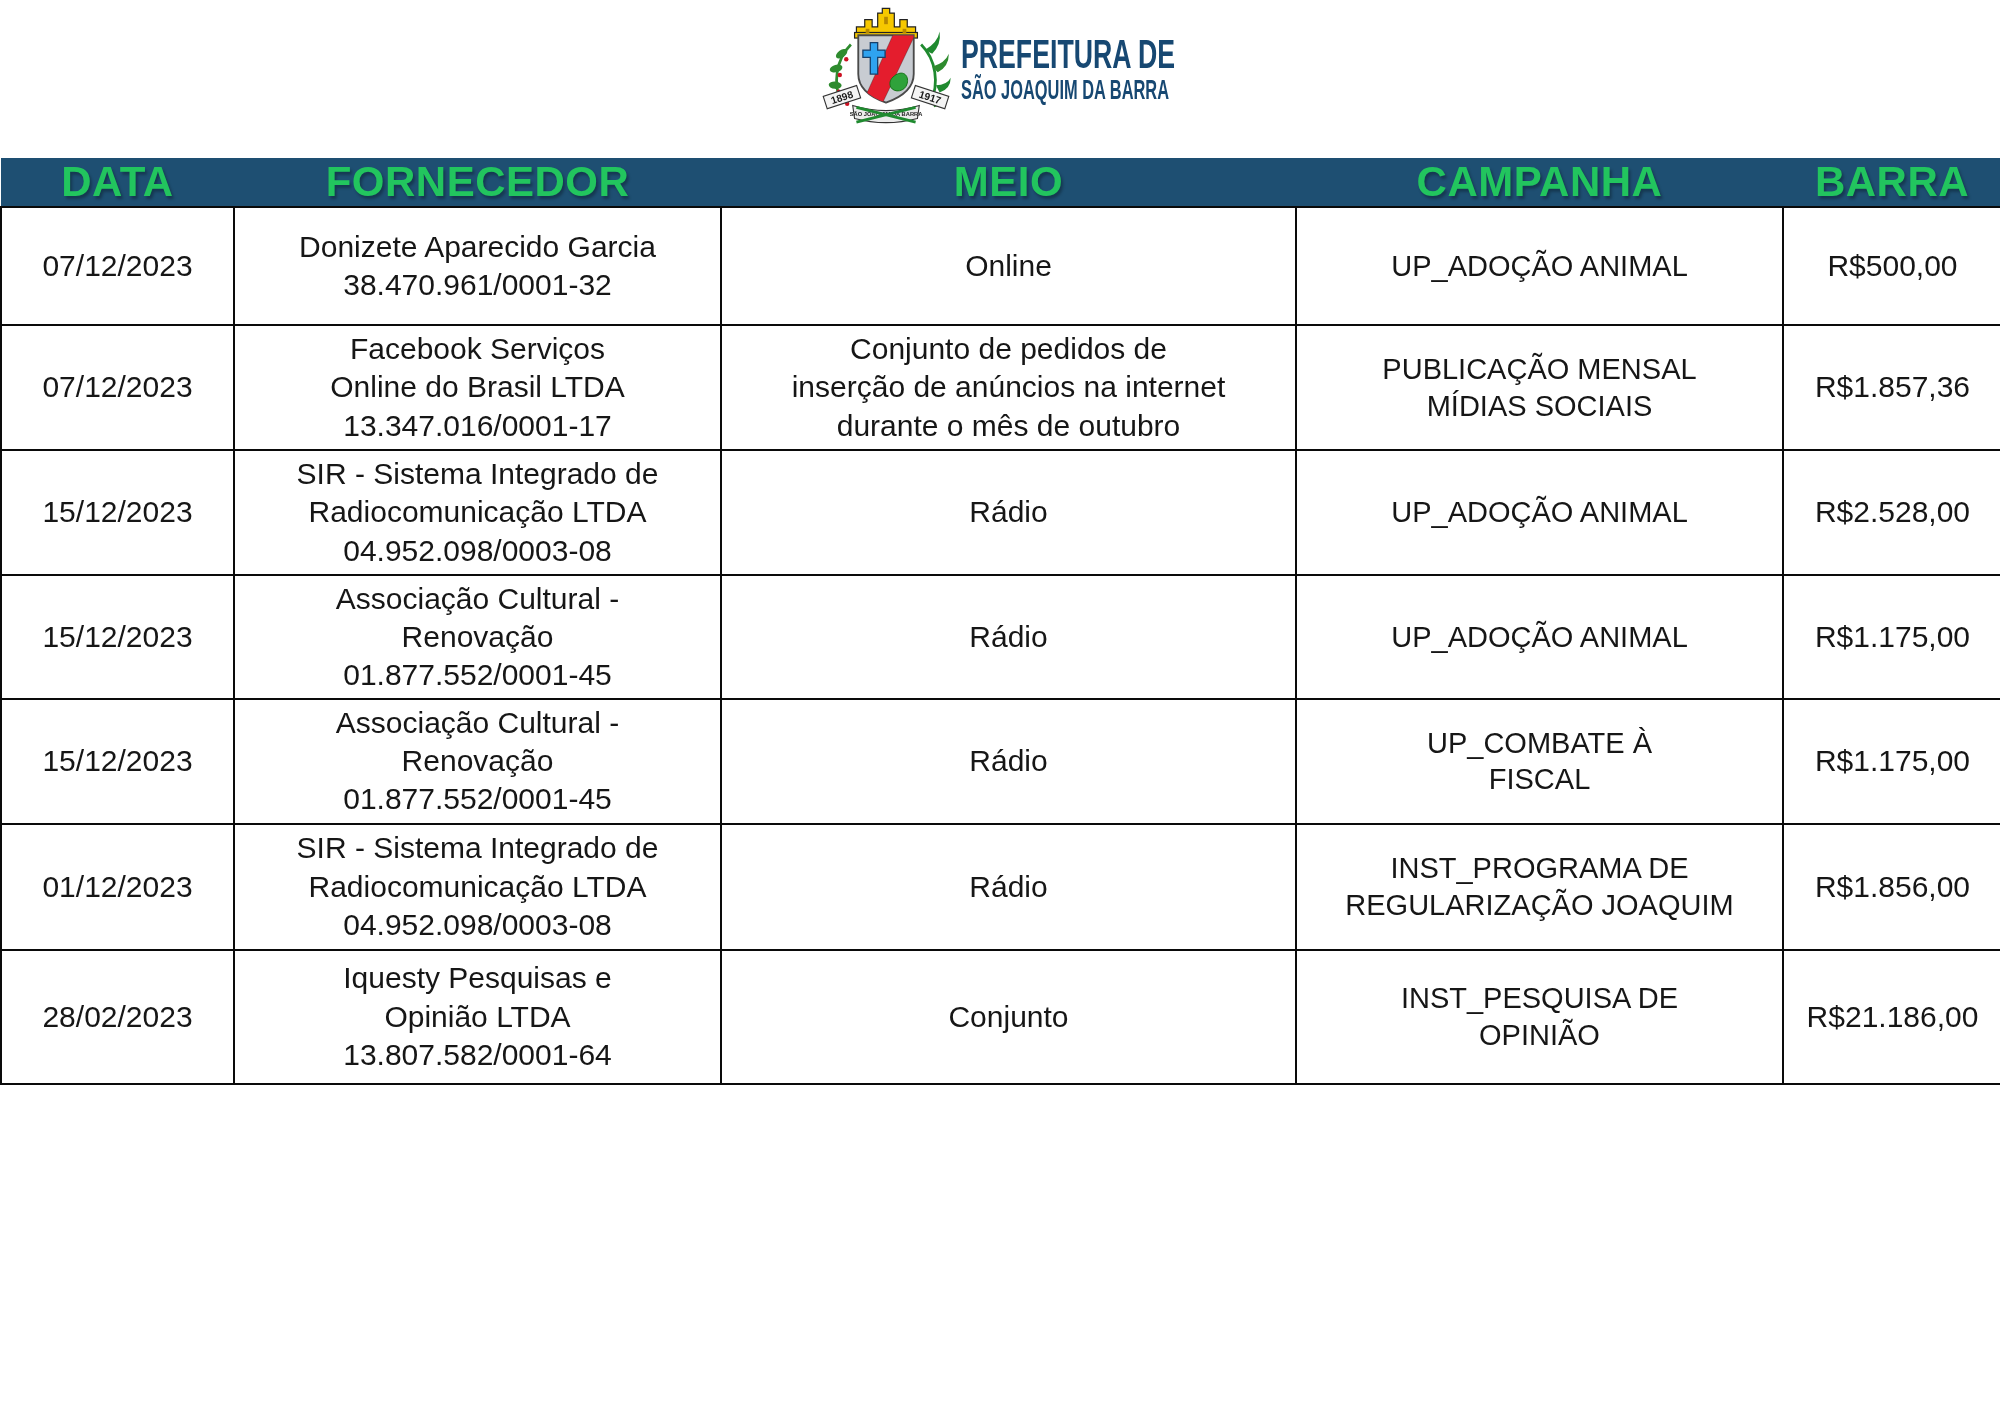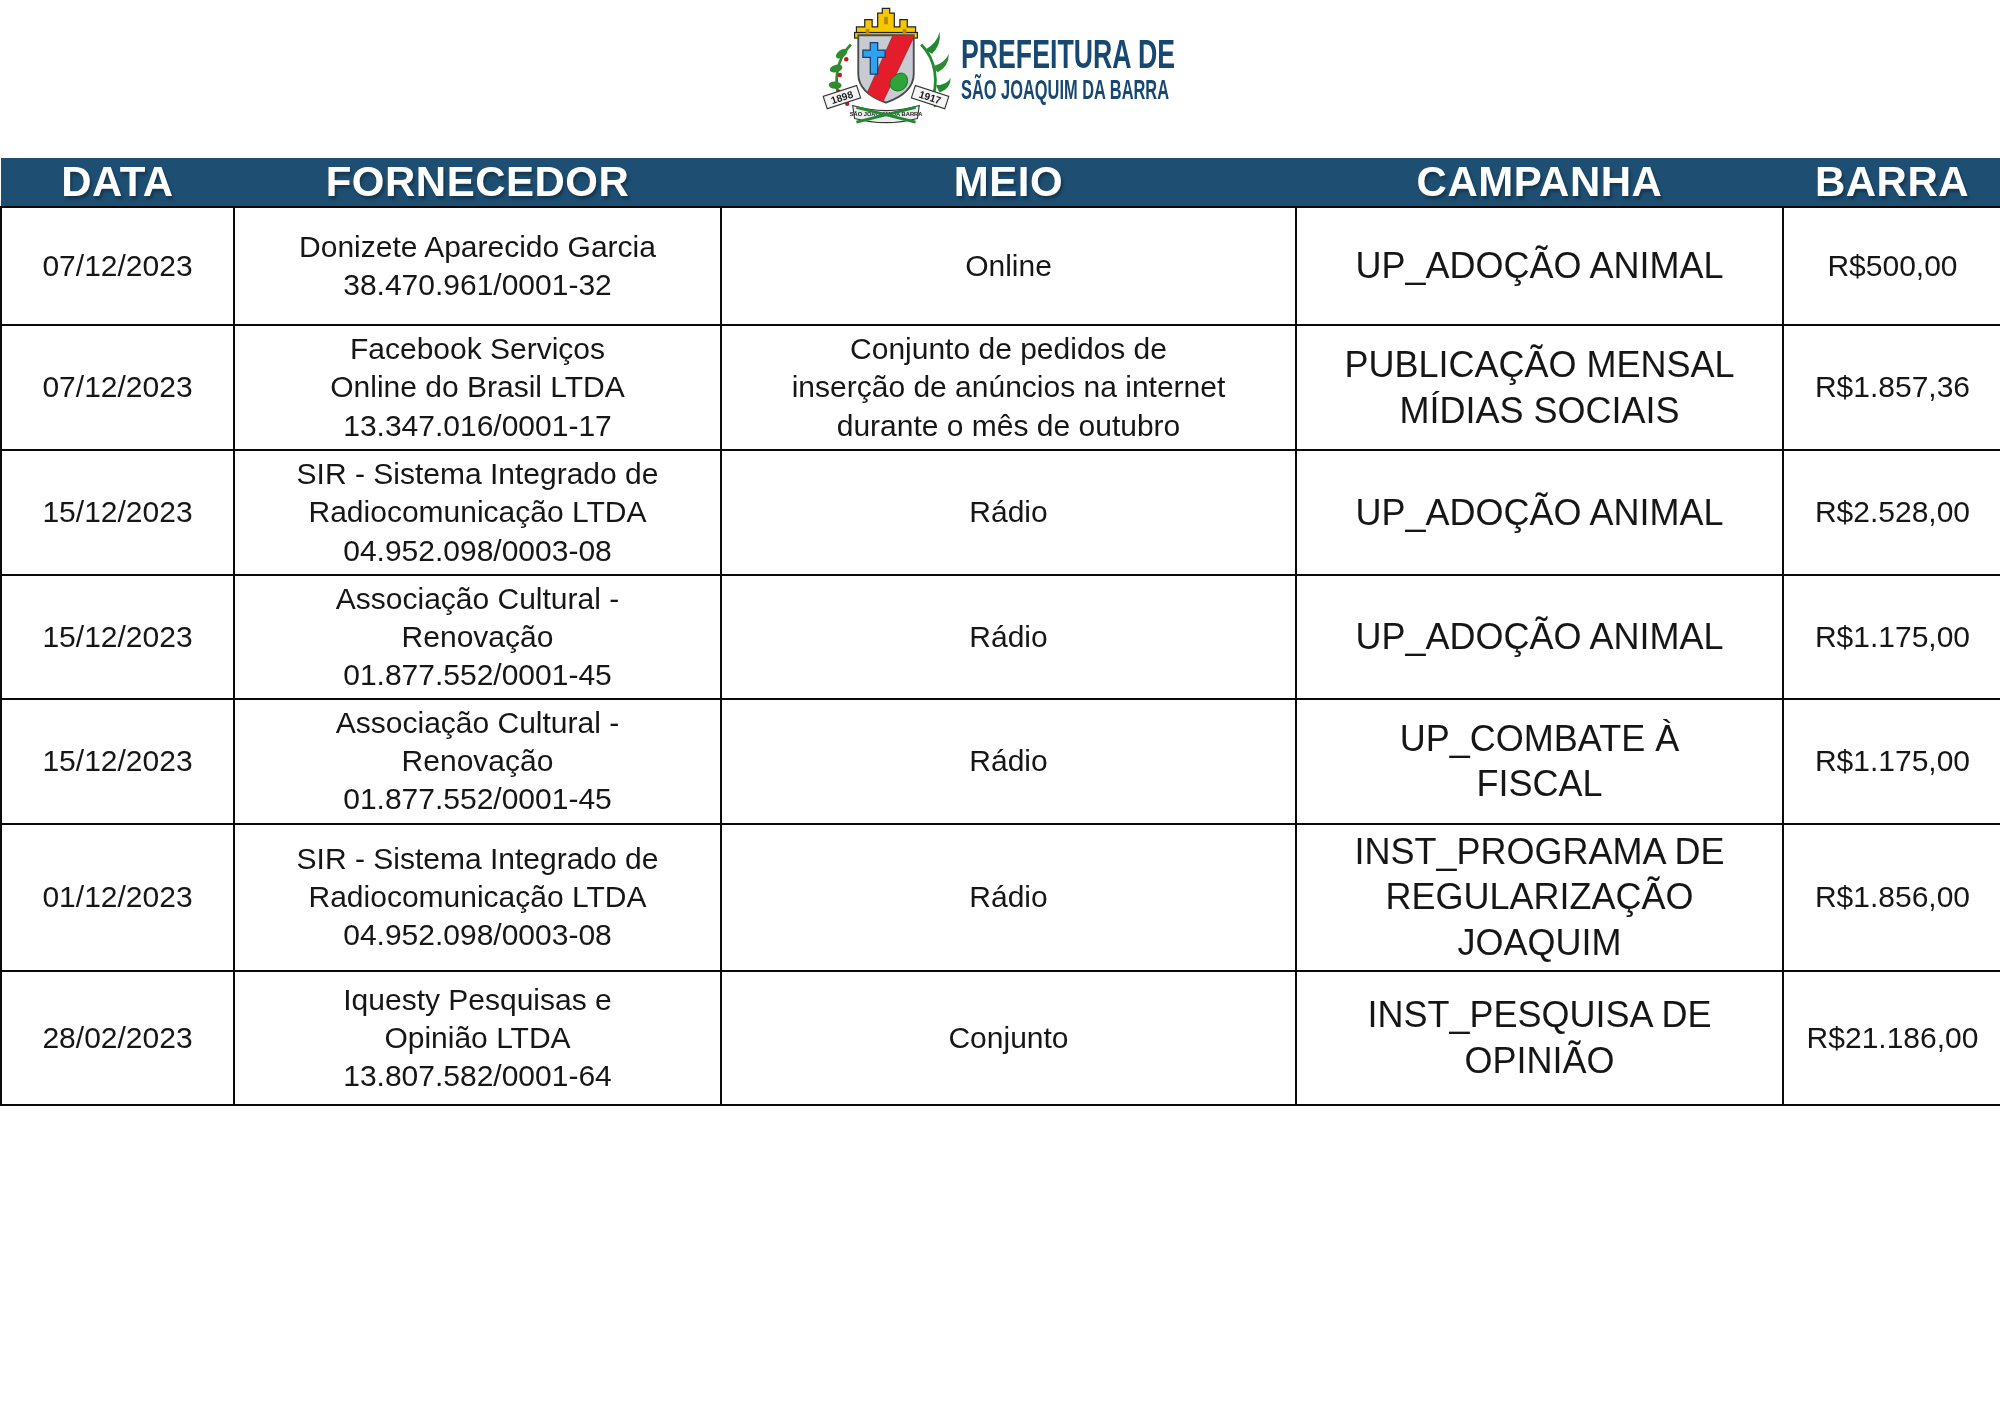--- a/index.html
+++ b/index.html
@@ -29,41 +29,41 @@
   .expense-table {
     position: absolute;
     top: 158px;
     left: 0;
     width: 2000px;
     border-collapse: collapse;
     table-layout: fixed;
   }
   .expense-table thead th {
     background: #1E4F72;
-    color: #ffffff;
+    color: #22c55e;
     font-size: 42px;
     font-weight: bold;
     height: 49px;
     border: none;
     text-align: center;
     vertical-align: middle;
     letter-spacing: 0.5px;
     text-shadow: 2px 3px 3px rgba(0,0,0,0.30);
   }
   .expense-table tbody td {
     border: 2px solid #0a0a0a;
     text-align: center;
     vertical-align: middle;
     white-space: pre-line;
     font-size: 30px;
     line-height: 1.27;
     padding: 4px 10px;
     color: #161616;
   }
-  .expense-table tbody td.campanha { font-size: 36px; }
+  .expense-table tbody td.campanha { font-size: 29px; }
   .expense-table tbody td:last-child { border-right: none; margin-left: 8px; }
   .expense-table tbody tr:nth-child(1) { height: 118px; }
   .expense-table tbody tr:nth-child(2) { height: 125px; }
   .expense-table tbody tr:nth-child(3) { height: 125px; }
   .expense-table tbody tr:nth-child(4) { height: 123px; }
   .expense-table tbody tr:nth-child(5) { height: 124px; }
   .expense-table tbody tr:nth-child(6) { height: 126px; }
   .expense-table tbody tr:nth-child(7) { height: 134px; }
 </style>
 </head>

